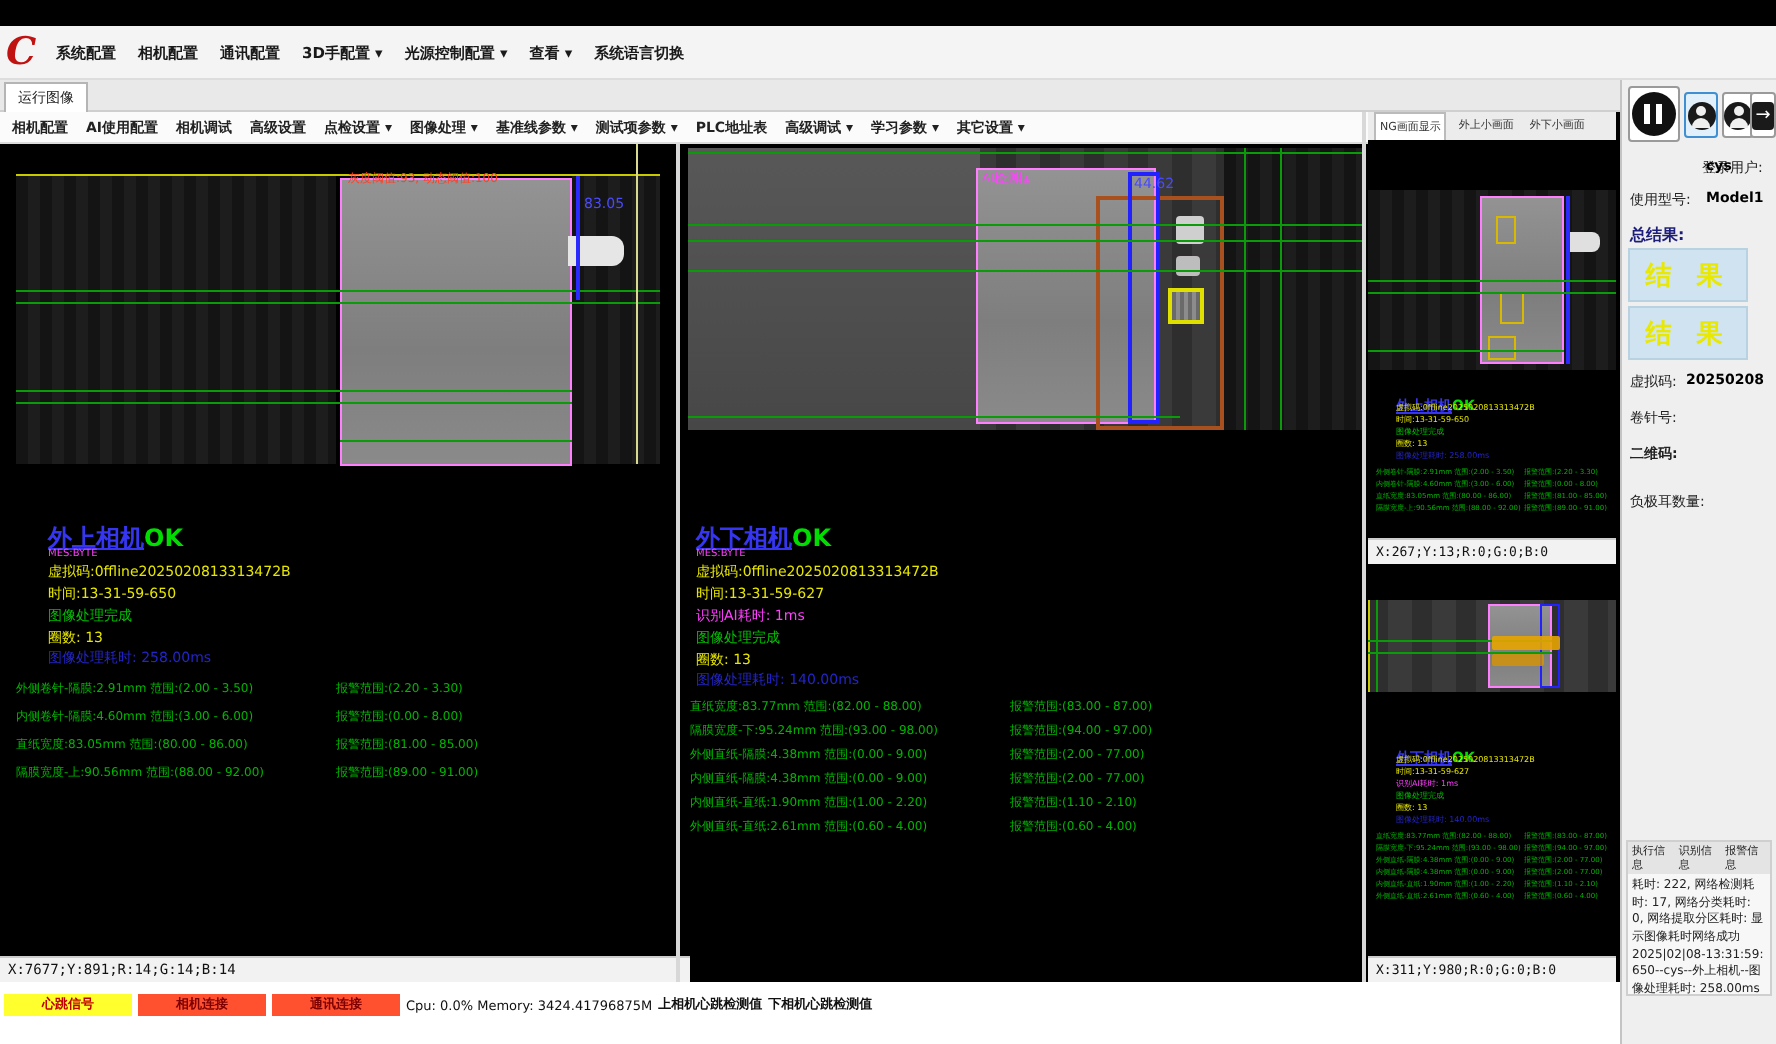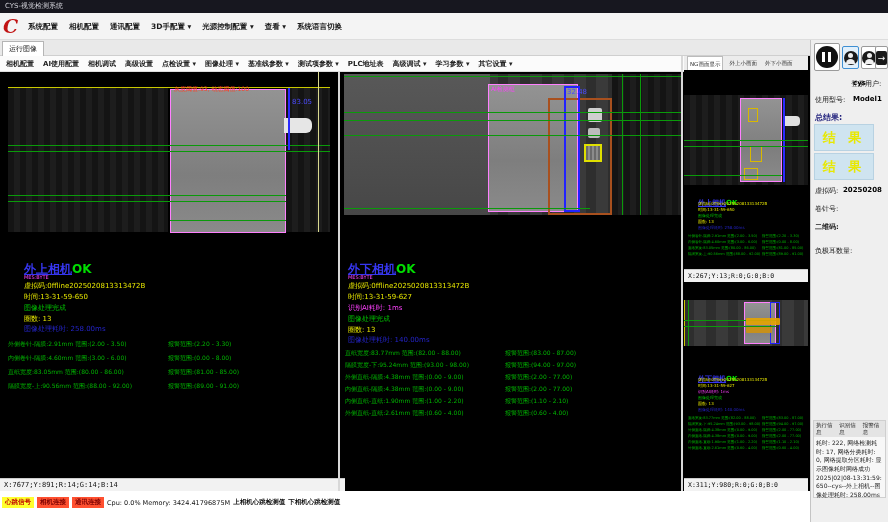--- a/index.html
+++ b/index.html
@@ -56,37 +56,34 @@
   .exiticon{width:14px;height:14px;background:#1a1a1a;border-radius:2px;color:#fff;font-size:9px;line-height:14px;text-align:center;}
   .rlabel{color:#222;} .rvalue{font-weight:bold;color:#000;}
   .resultbox{background:#cfe4f0;border:1px solid #b8d2e2;color:#e8e800;font-weight:bold;font-size:13px;
              display:flex;align-items:center;justify-content:center;letter-spacing:4px;}
   .infobox{background:#f7f7f7;border:1px solid #cfcfcf;box-sizing:border-box;}
   .infotabs{display:flex;gap:3px;font-size:5.5px;background:#e4e4e4;padding:1px 2px;}
   .infolog{font-size:6px;color:#222;padding:2px;white-space:pre-wrap;line-height:1.45;word-break:break-all;}
   
   .bottombar{left:0;top:491px;width:810px;height:31px;background:#fff;}
   .badges{position:absolute;left:2px;top:6px;display:flex;gap:3px;align-items:center;font-size:6.5px;}
-  .badge{padding:1px 3px;font-weight:bold;}
+  .badge{padding:1px 19px;font-weight:bold;}
   .b-yel{background:#ffff2e;color:#c00000;}
   .b-red{background:#ff5030;color:#7c0000;}
   .cputext{color:#111;font-size:6.5px;}
   
   .tex-dark{background:repeating-linear-gradient(90deg,#141414 0 6px,#1d1d1d 6px 12px);}
   .tex-mid{background:repeating-linear-gradient(90deg,#2e2e2e 0 10px,#3a3a3a 10px 22px);}
   .product{background:linear-gradient(180deg,#939393,#7e7e7e 60%,#8a8a8a);border:1px solid #ff80ff;box-sizing:border-box;}
 </style>
 </head>
 <body>
 
 <div class="app">
 
-  <div class="abs titlebar">
-    <span>CYS-视觉检测系统</span>
-  </div>
 
   <div class="abs menubar"></div>
   <div class="abs logo">C</div>
   <div class="abs menuitems">
     <span>系统配置</span>
     <span>相机配置</span>
     <span>通讯配置</span>
     <span>3D手配置 ▾</span>
     <span>光源控制配置 ▾</span>
     <span>查看 ▾</span>
@@ -168,21 +165,21 @@
     <div class="abs" style="left:248px;top:36px;width:14px;height:14px;background:#cfcfcf;border-radius:2px;"></div>
     <div class="abs" style="left:248px;top:56px;width:12px;height:10px;background:#bdbdbd;border-radius:2px;"></div>
     <div class="abs" style="left:244px;top:72px;width:18px;height:18px;border:2px solid #e0e000;box-sizing:border-box;background:repeating-linear-gradient(90deg,#6a6a6a 0 2px,#8c8c8c 2px 4px);"></div>
     <div class="abs gline" style="left:4px;top:40px;width:337px;height:1px;"></div>
     <div class="abs gline" style="left:4px;top:48px;width:337px;height:1px;"></div>
     <div class="abs gline" style="left:4px;top:63px;width:337px;height:1px;"></div>
     <div class="abs gline" style="left:4px;top:136px;width:246px;height:1px;"></div>
     <div class="abs gline" style="left:282px;top:2px;width:1px;height:141px;"></div>
     <div class="abs gline" style="left:300px;top:2px;width:1px;height:141px;"></div>
     <div class="abs t-mag" style="left:151px;top:13px;font-size:6px;">AI检测框</div>
-    <div class="abs" style="left:227px;top:16px;color:#4a4aff;font-size:7px;">32.48</div>
+    <div class="abs" style="left:227px;top:16px;color:#4a4aff;font-size:7px;">44.62</div>
 
     <div class="abs" style="left:8px;top:186px;">
       <span class="t-title">外下相机</span><span class="t-ok">OK</span>
     </div>
     <div class="abs t-mag" style="left:8px;top:202px;">MES:BYTE</div>
     <div class="abs t-yel" style="left:8px;top:209px;">虚拟码:0ffline2025020813313472B</div>
     <div class="abs t-yel" style="left:8px;top:220px;">时间:13-31-59-627</div>
     <div class="abs t-mag" style="left:8px;top:231px;font-size:7px;">识别AI耗时: 1ms</div>
     <div class="abs t-grn" style="left:8px;top:242px;">图像处理完成</div>
     <div class="abs t-yel" style="left:8px;top:253px;">圈数: 13</div>

